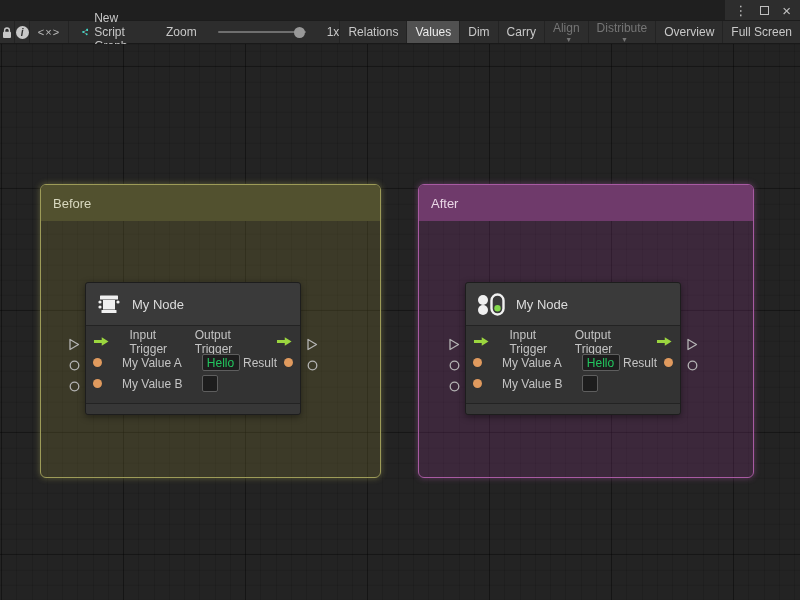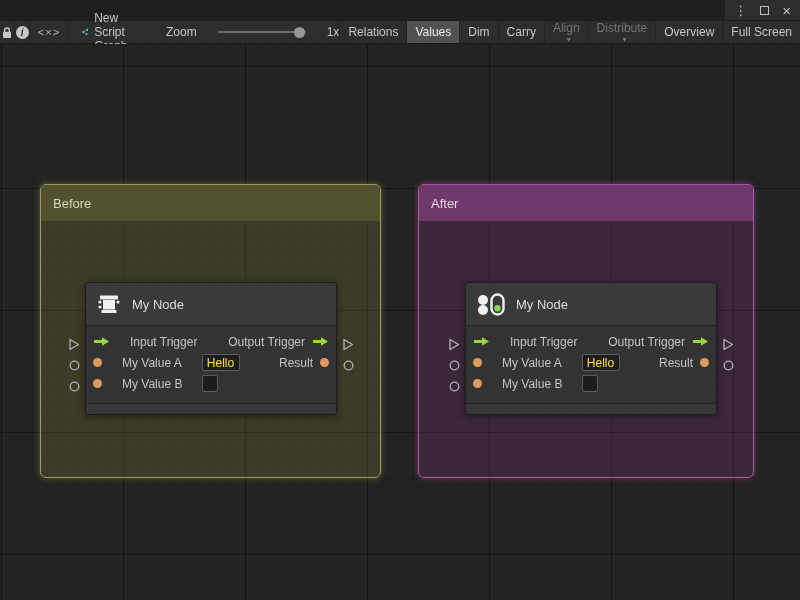--- a/index.html
+++ b/index.html
@@ -58,36 +58,36 @@
   .group-header { height:36px; border-radius:5px 5px 0 0; display:flex;
     align-items:center; padding:4px 12px; font-size:13px; }
   .group.before { left:40px; width:341px; background:rgba(125,120,55,0.28);
     border:1px solid #9D9B58; box-shadow:0 0 6px rgba(175,172,90,0.45); }
   .group.before .group-header { background:#52512F; color:#d9d9c0; }
   .group.after { left:418px; width:336px; background:rgba(150,60,145,0.22);
     border:1px solid #A85AA2; box-shadow:0 0 6px rgba(180,90,172,0.45); }
   .group.after .group-header { background:#6F3A6B; color:#e9d6e6; }
 
   
-  .node { position:absolute; top:238px; width:252px; height:133px;
+  .node { position:absolute; top:238px; width:216px; height:133px;
     background:#333333; border:1px solid #1d1d1d; border-radius:3px;
     box-shadow:0 2px 7px rgba(0,0,0,0.4); }
   .node.before-node { left:85px; }
   .node.after-node { left:465px; }
   .node-header { height:43px; background:#3a3a3a; border-bottom:1px solid #232323;
     border-radius:3px 3px 0 0; display:flex; align-items:center; padding:0 11px; gap:11px; }
   .node-title { font-size:13px; color:#dcdcdc; }
   .node-body { padding:5px 0 0; }
   .port-row { height:21px; display:flex; align-items:center; padding:0 7px;
     font-size:12px; color:#c4c4c4; }
   .pleft { display:flex; align-items:center; gap:20px; }
   .pright { margin-left:auto; display:flex; align-items:center; gap:7px; }
   .vdot { width:9px; height:9px; border-radius:50%; background:#E09A5E; flex:0 0 auto; }
   .value-field { background:#1d1d1d; border:1px solid #5e5e5e; border-radius:2px;
-    color:#fde047; font-size:12px; height:17px; padding:0 4px;
+    color:#22c55e; font-size:12px; height:17px; padding:0 4px;
     font-family:"Liberation Sans", sans-serif; }
   .field-a { width:38px; }
   .field-b { width:16px; padding:0; }
   .node-footer { position:absolute; bottom:0; left:0; right:0; height:11px;
     background:#373737; border-top:1px solid #232323; border-radius:0 0 3px 3px; }
   .oport { position:absolute; }
   .oport.l { left:-18px; }  .oport.r { right:-18px; }
   .oport.row1 { top:55px; } .oport.row2 { top:77px; } .oport.row3 { top:98px; }
   .oport.c.l { left:-17px; }
 </style>

